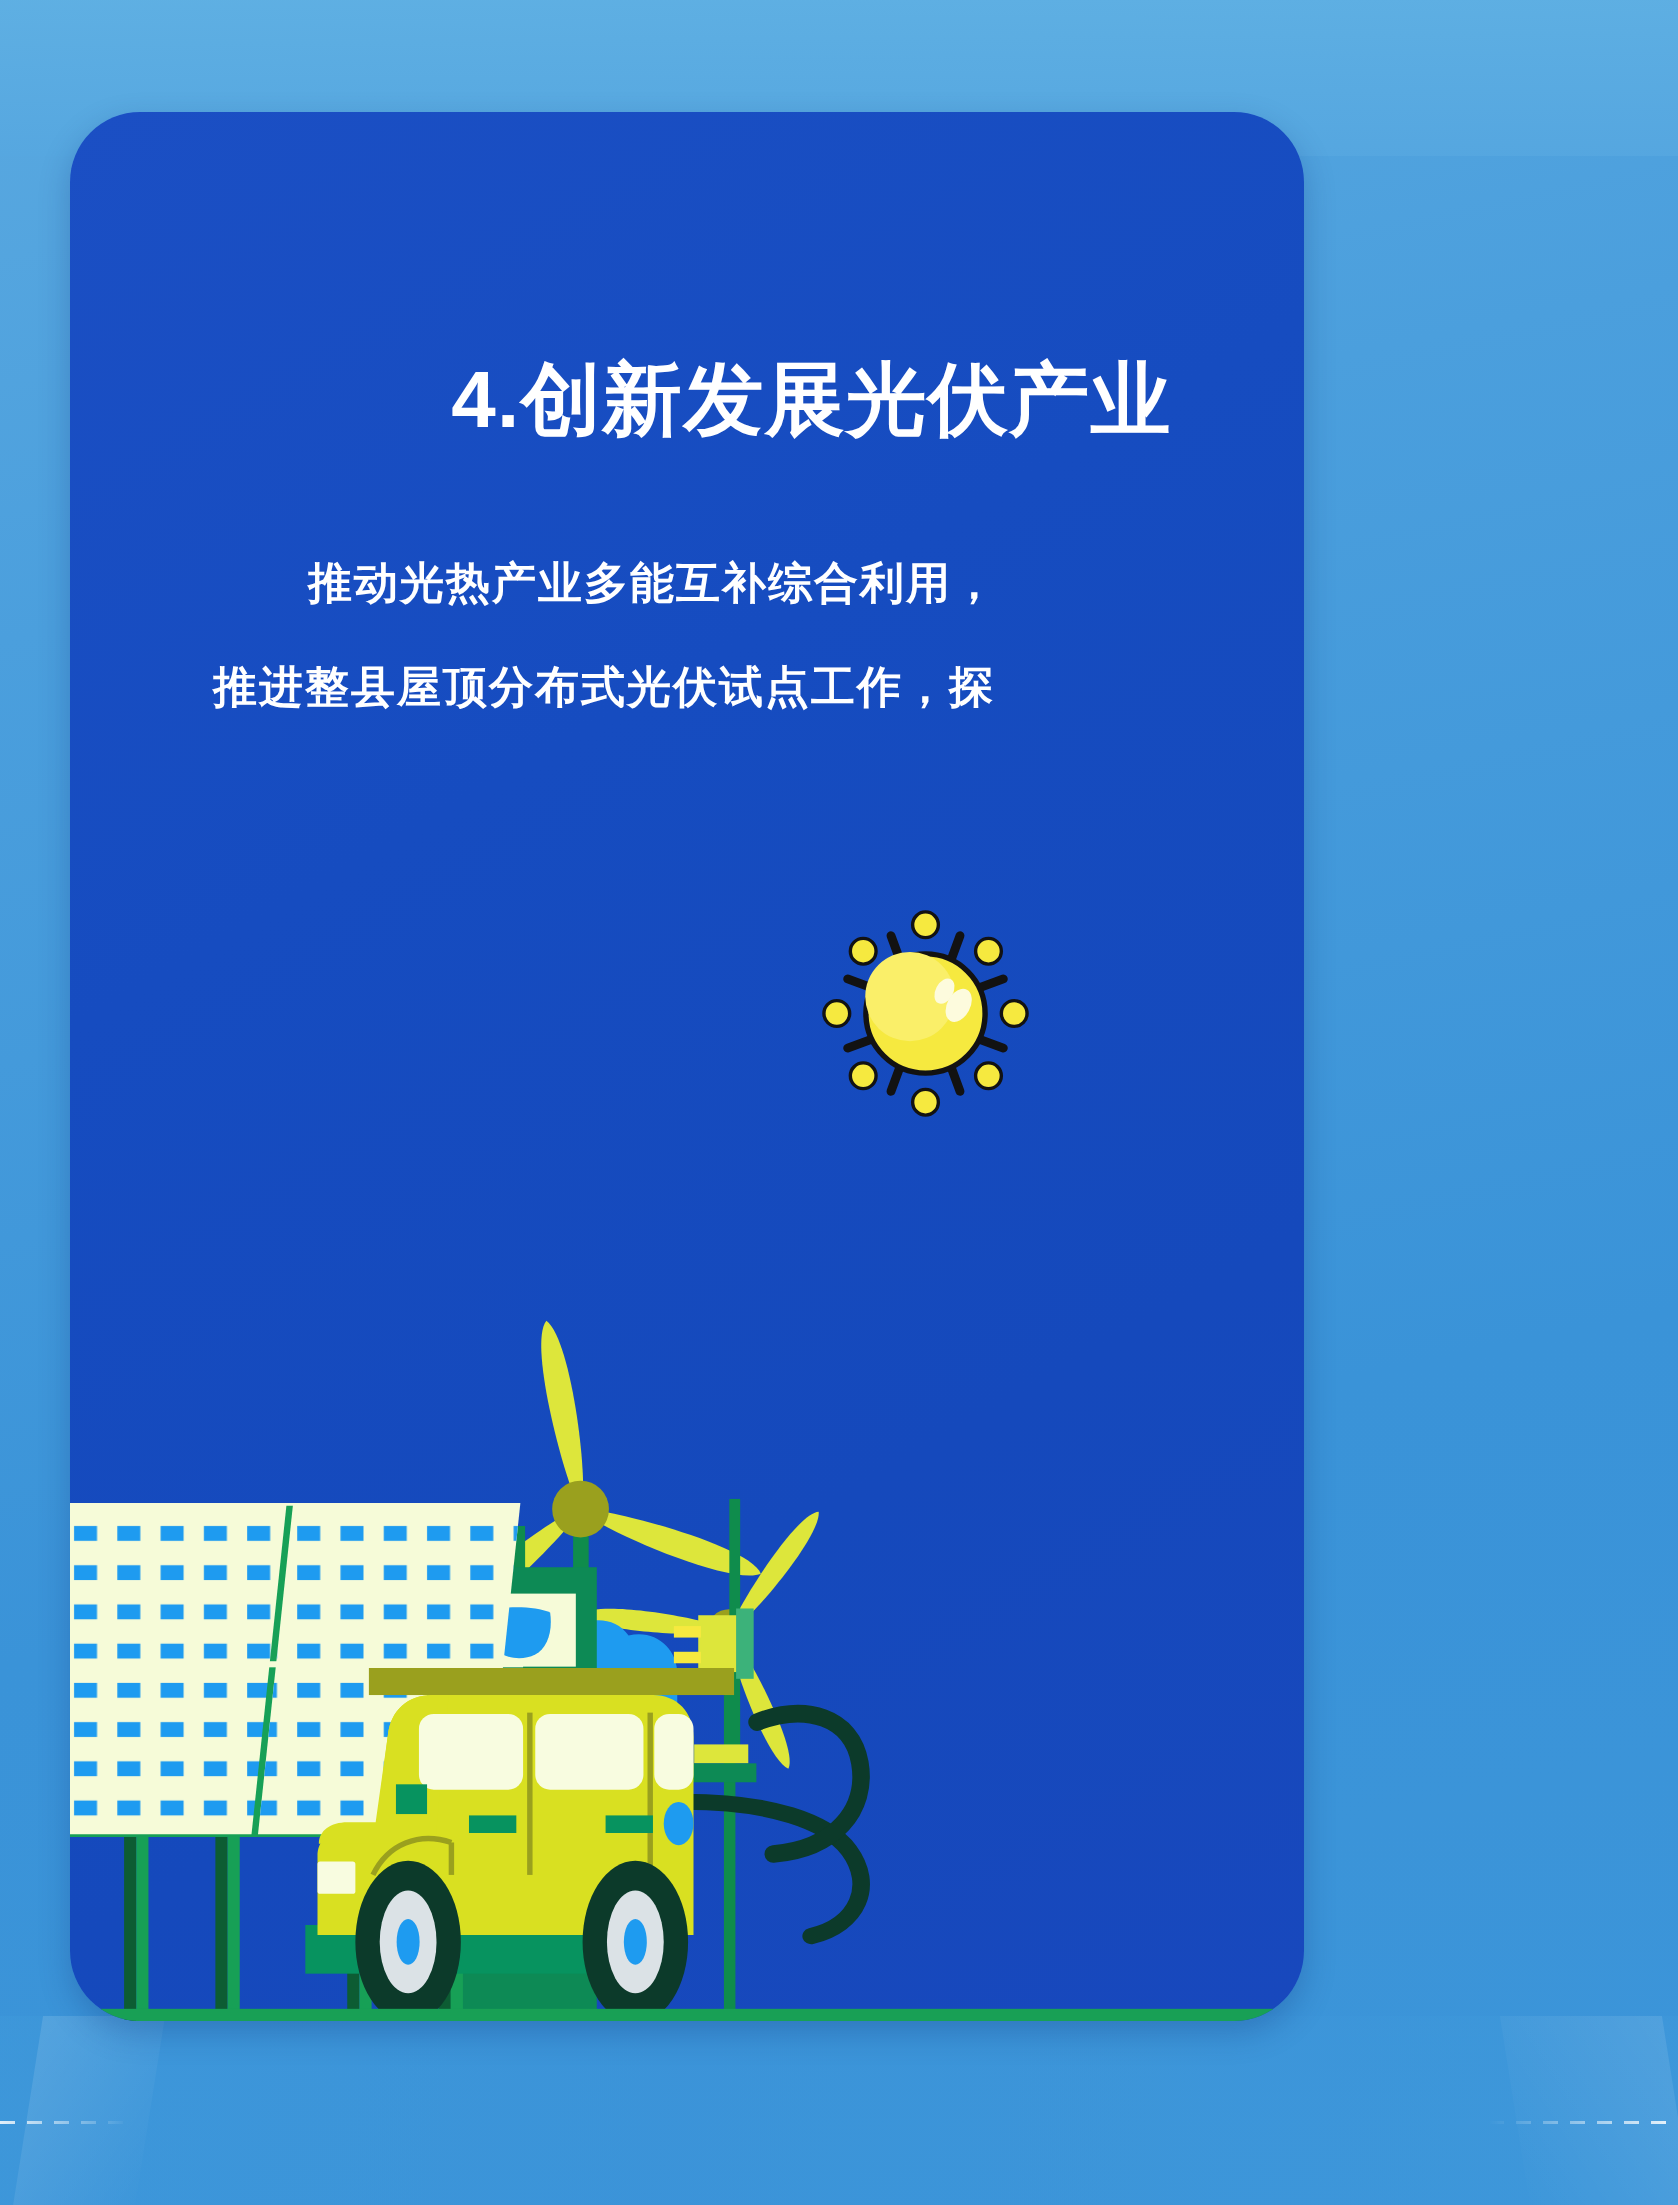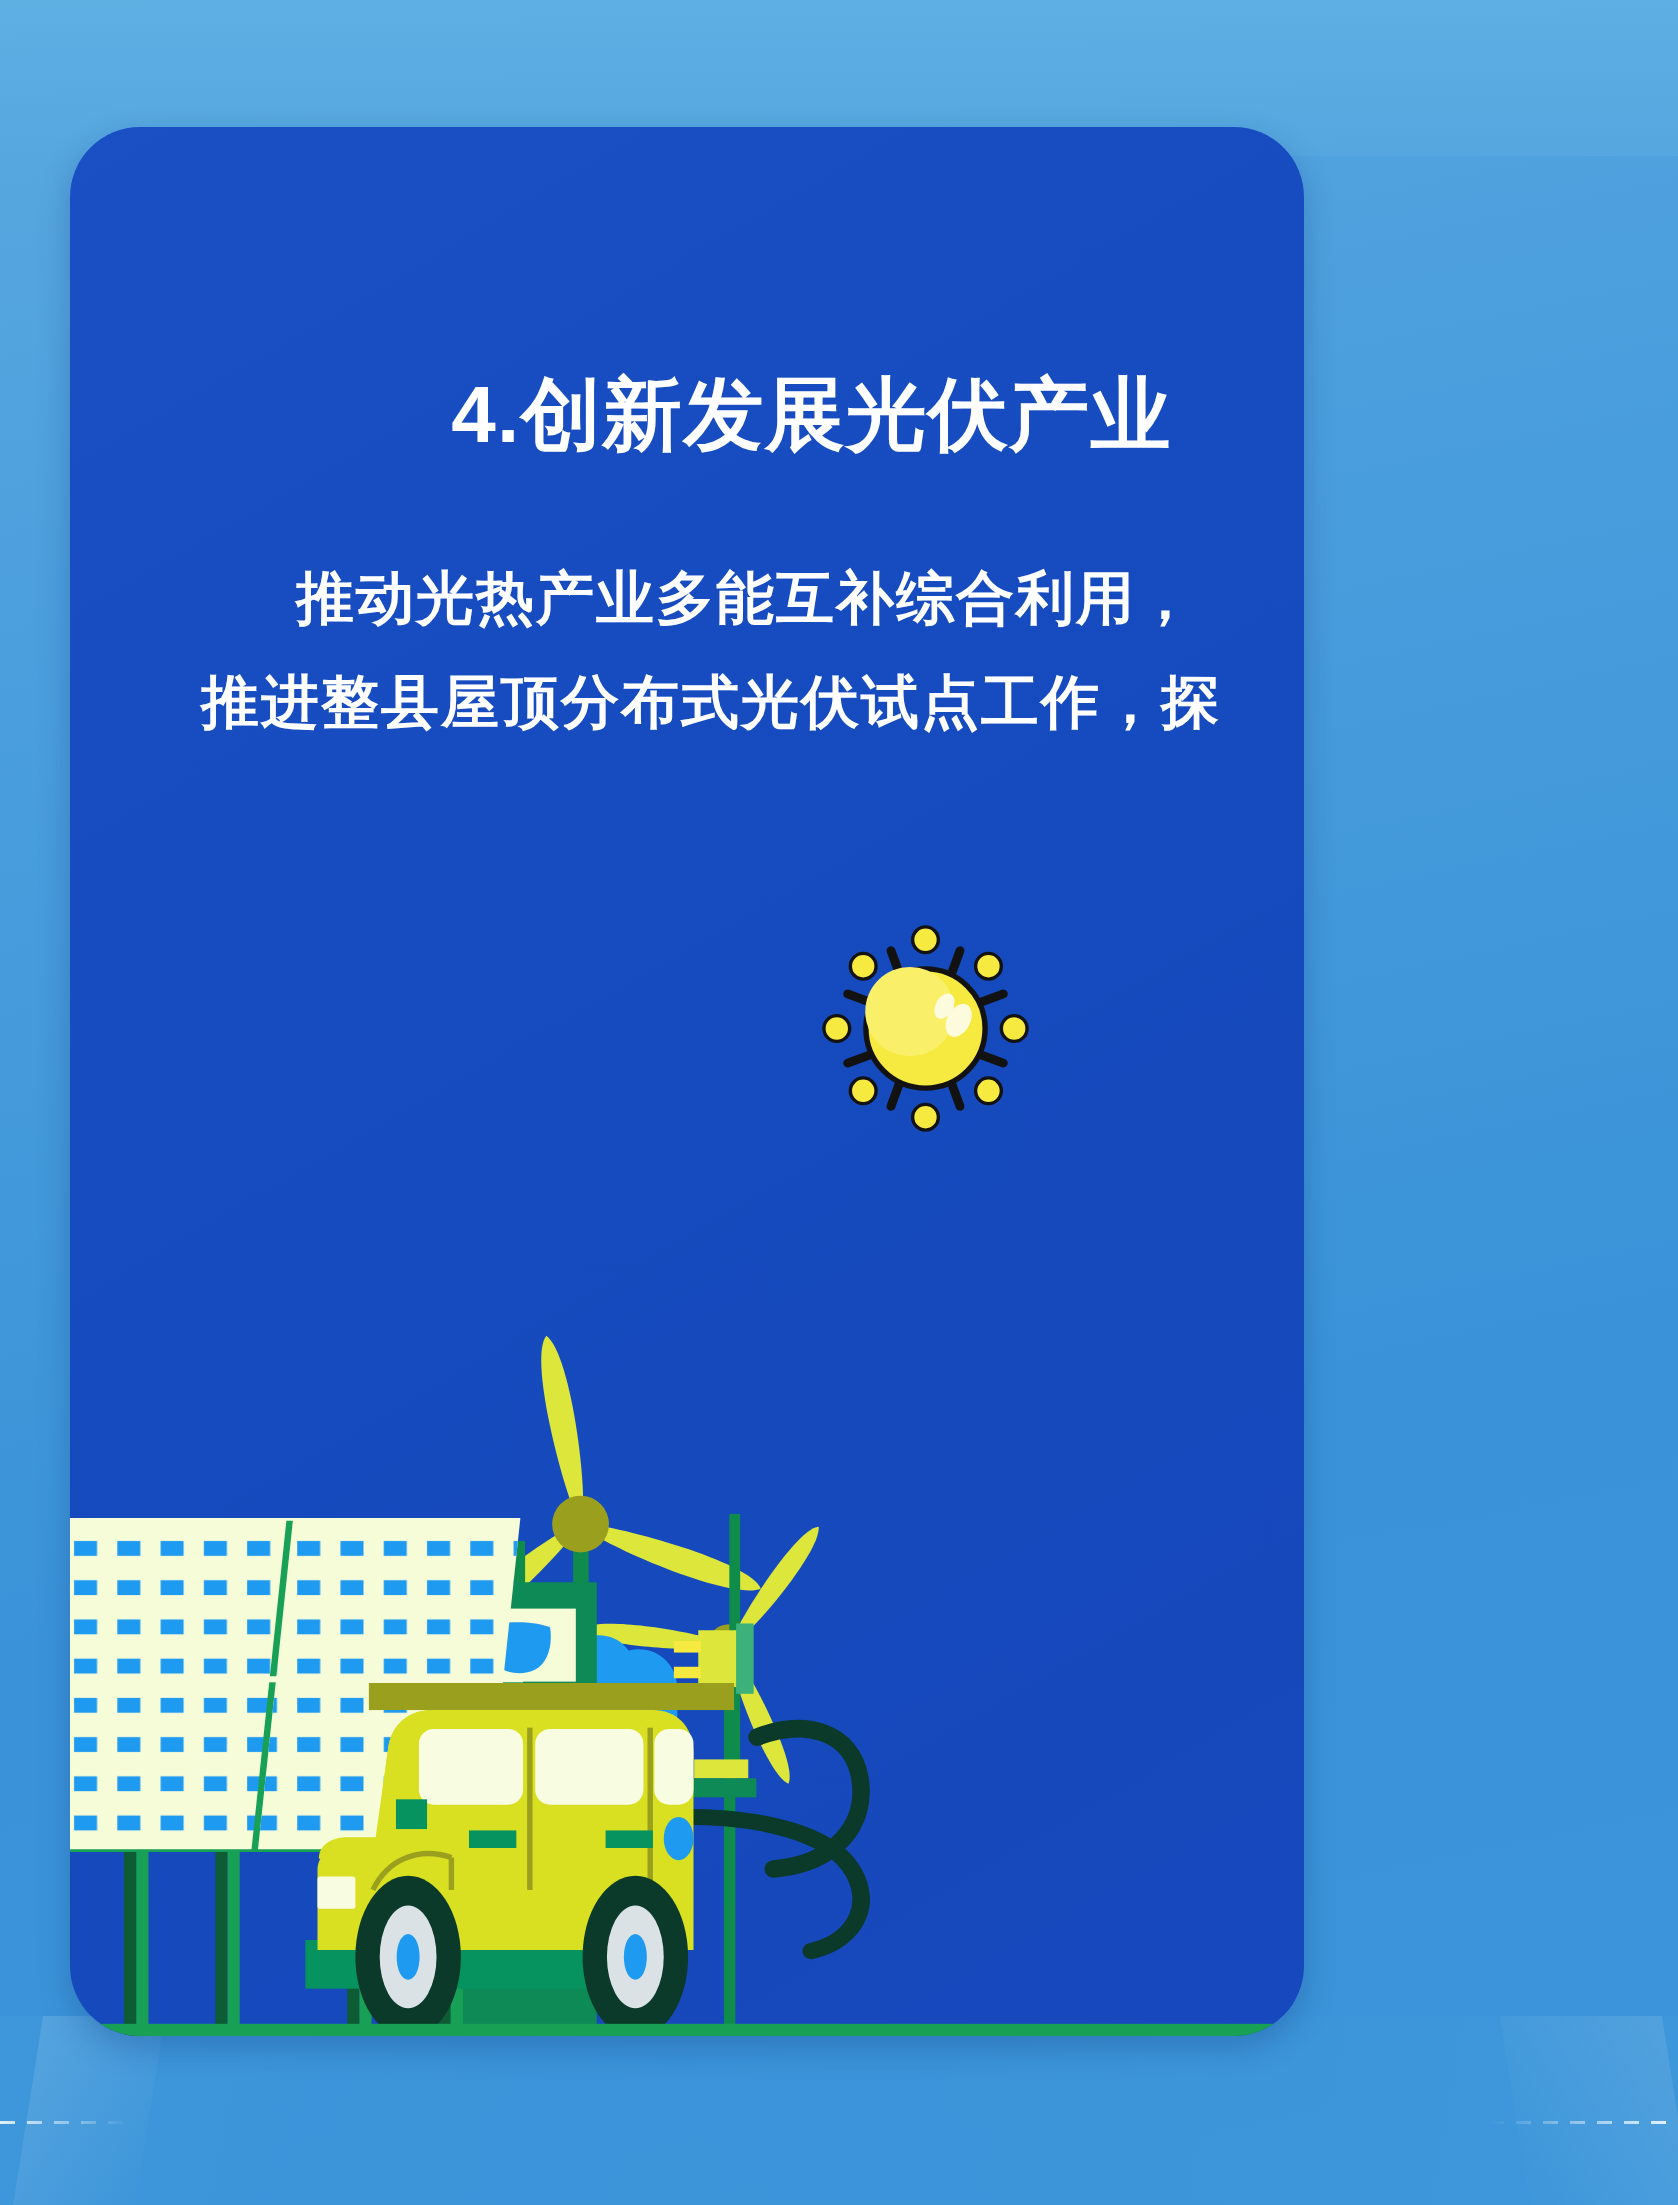--- a/index.html
+++ b/index.html
@@ -42,36 +42,35 @@
     mask-image:linear-gradient(270deg,#000 0%,rgba(0,0,0,0) 100%);
     -webkit-mask-image:linear-gradient(270deg,#000 0%,rgba(0,0,0,0) 100%); }
 
   
   #card{
     position:absolute; left:70px; top:112px; width:1234px; height:1909px;
     background:linear-gradient(150deg,#1b4fc4 0%, #164cc0 35%, #1549bc 70%, #1848bd 100%);
     border-radius:70px;
     box-shadow:0 12px 31px rgba(10,40,110,.25);
     overflow:hidden;
-    margin-top:15px;
   }
 
   
   #title{
     position:absolute; left:0; top:248px; width:1483px;
     text-align:center; color:#ffffff;
     font-size:80px; font-weight:bold; letter-spacing:1.4px;
     line-height:1;
     white-space:nowrap;
   }
 
   
   #body-text{
-    position:absolute; left:131px; top:419px; width:1235px;
-    color:#ffffff; font-size:58px; font-weight:bold;
+    position:absolute; left:143px; top:419px; width:1235px;
+    color:#ffffff; font-size:44px; font-weight:bold;
     line-height:104px; letter-spacing:2px;
   }
   #body-text p{ margin:0; white-space:nowrap; }
 
   
   #sun{ position:absolute; left:737px; top:783px; width:237px; height:237px; }
 
   
   #scene{ position:absolute; left:0; top:1015px; width:1483px; height:894px; }
   svg{ display:block; }

